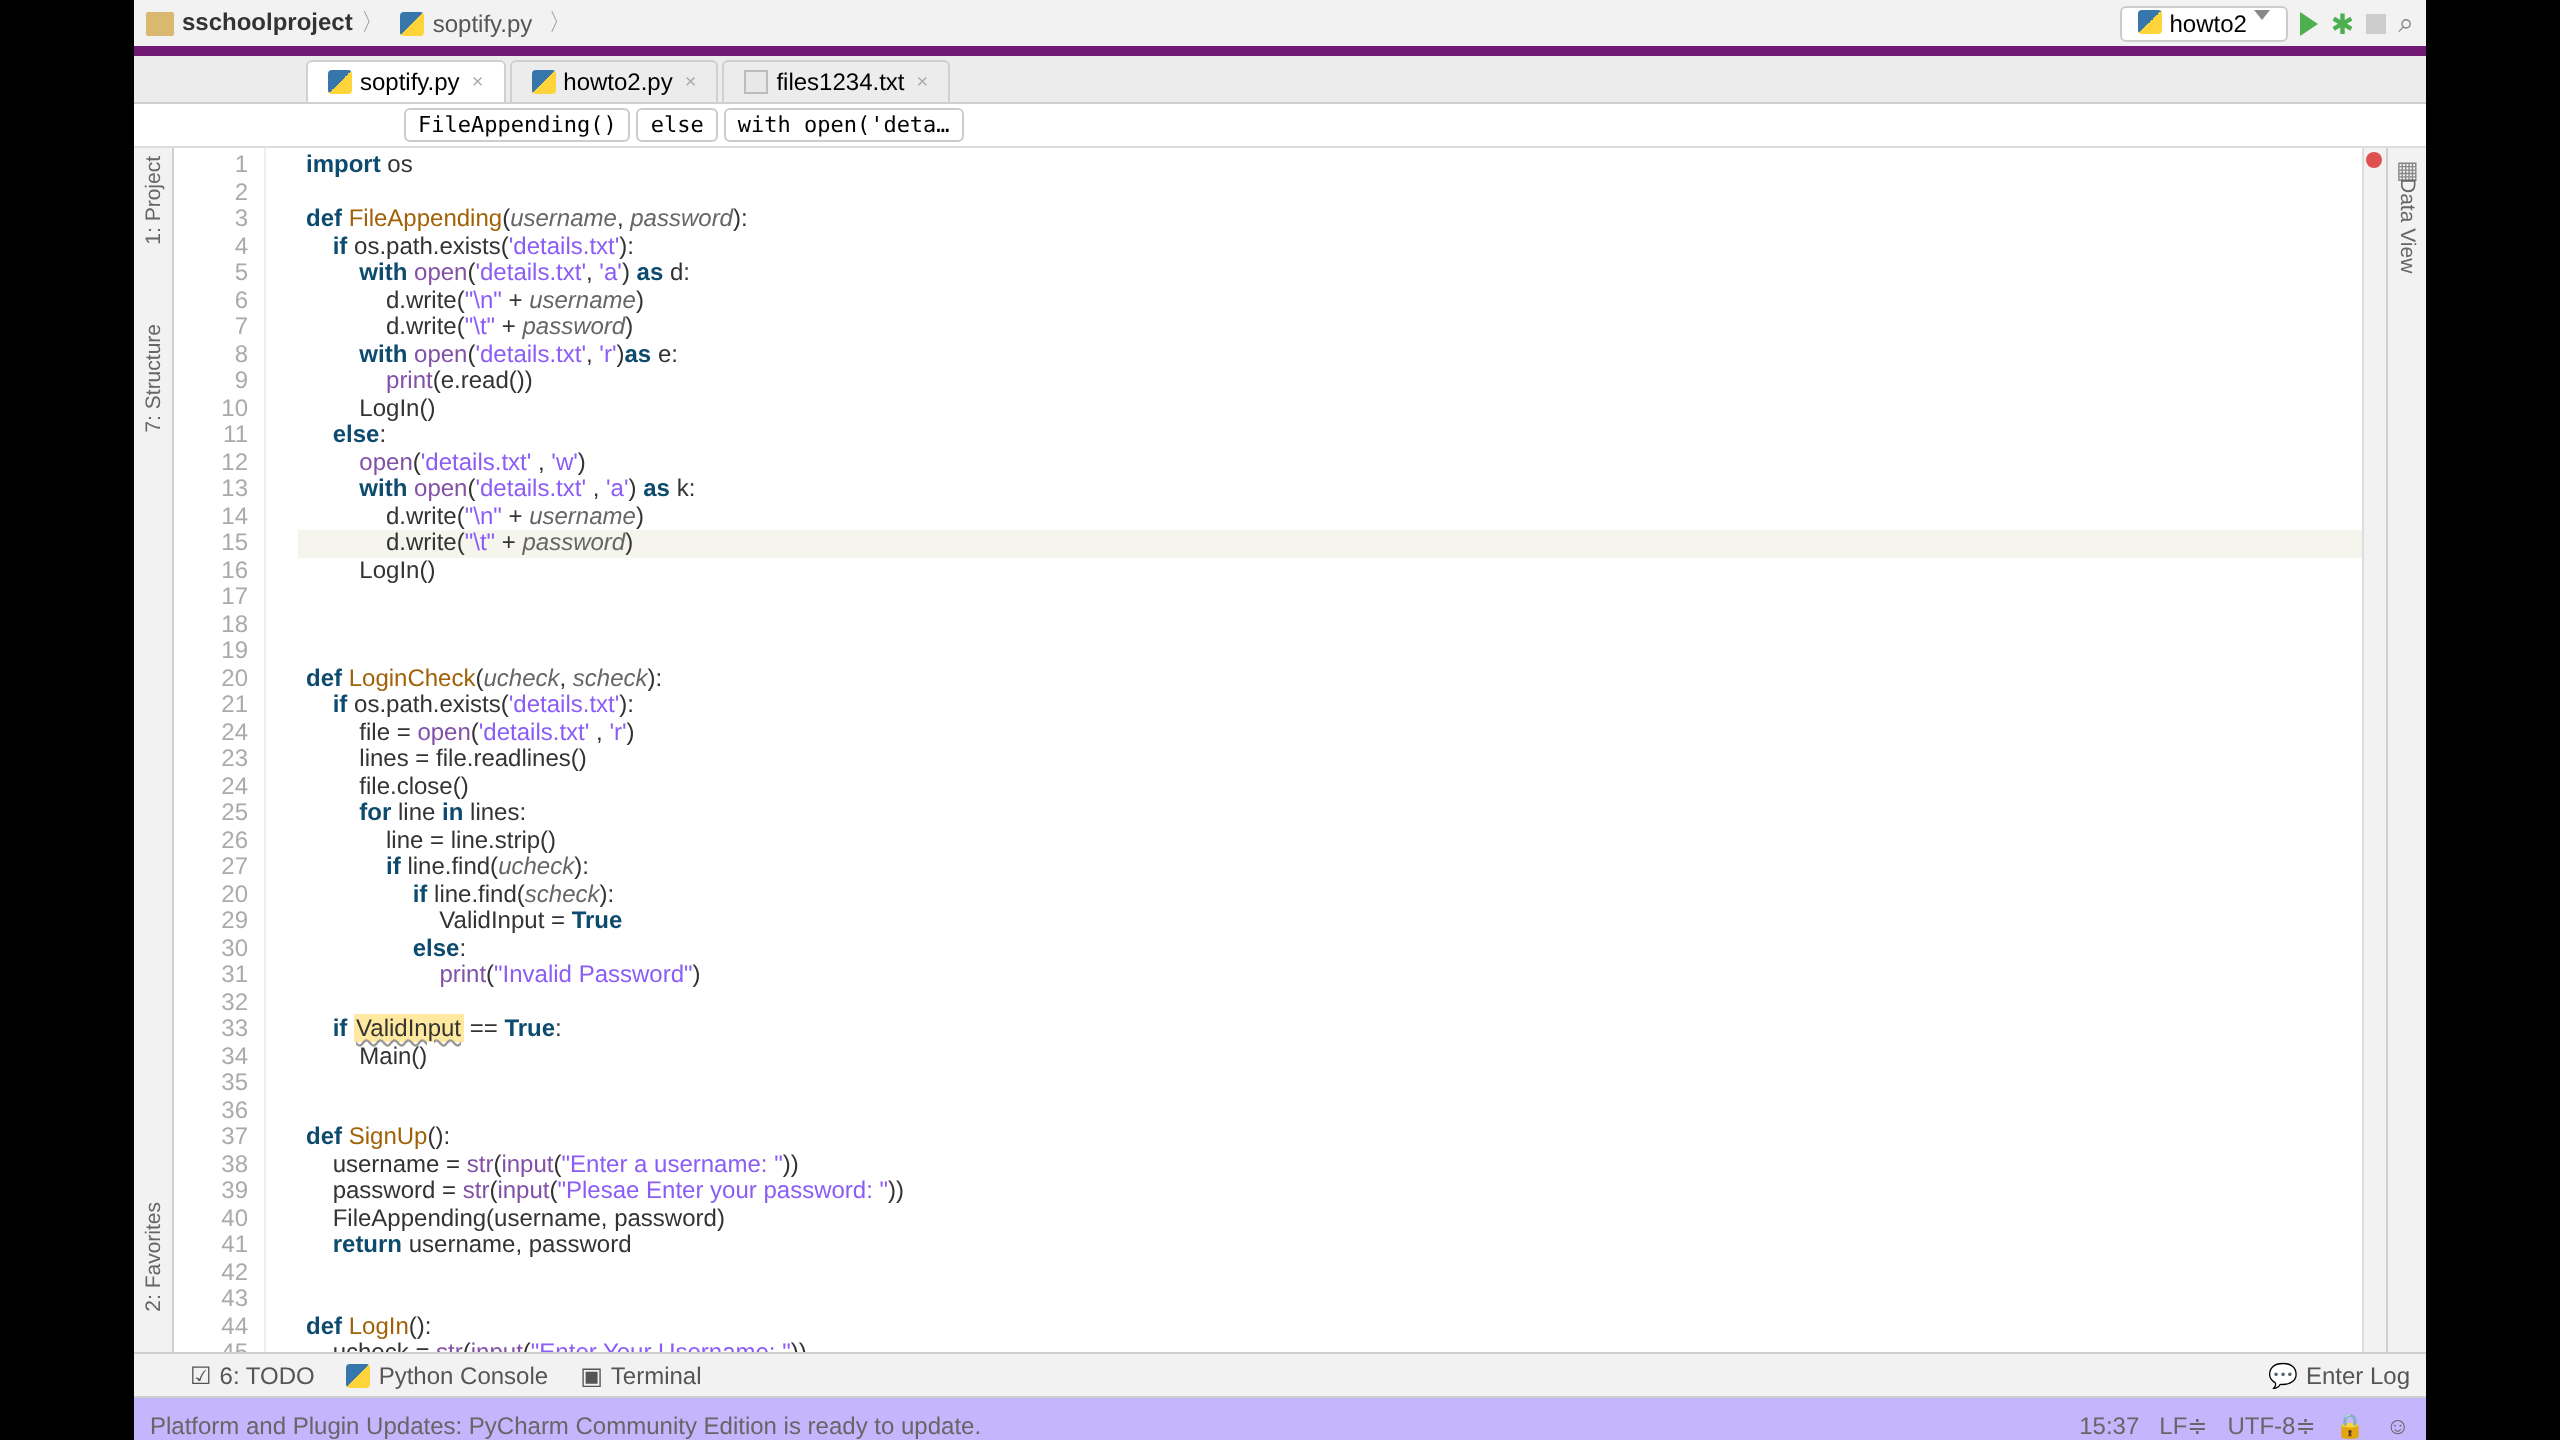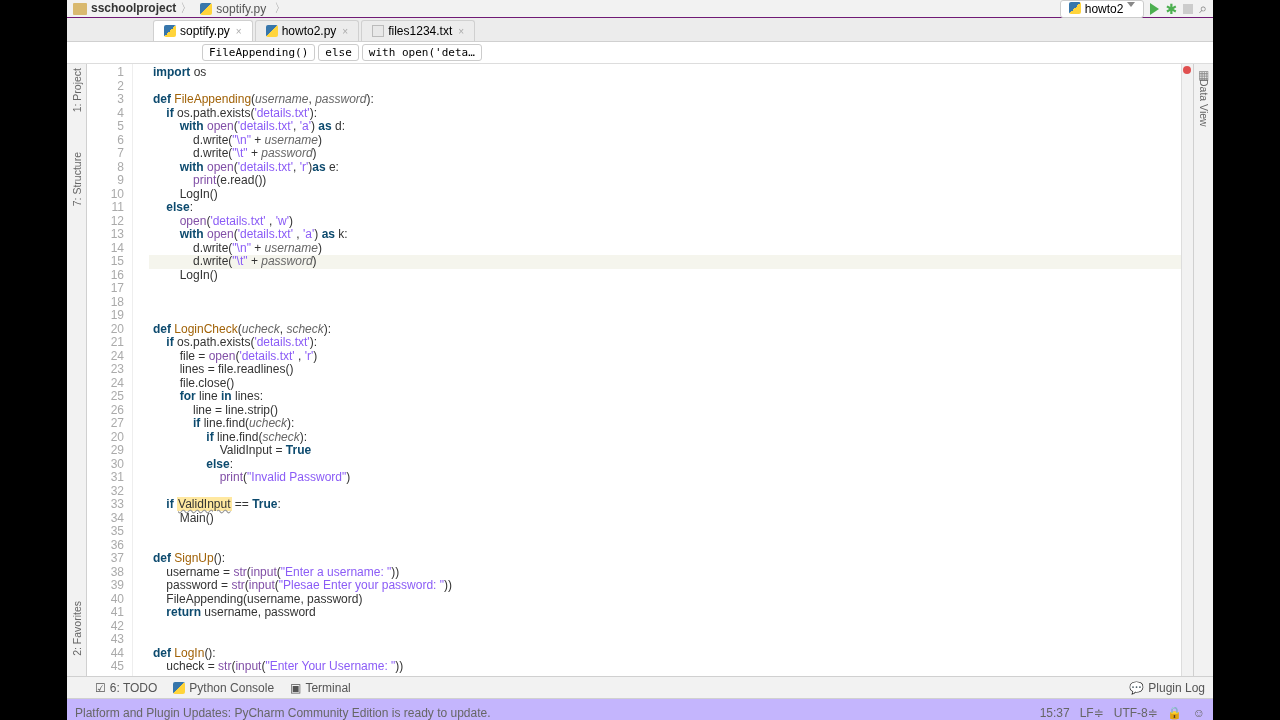--- a/index.html
+++ b/index.html
@@ -1,18 +1,18 @@
 <!DOCTYPE html>
 <html><head>
 <meta charset="utf-8">
 <style>
 *{margin:0;padding:0;box-sizing:border-box;font-family:'Segoe UI',Arial,sans-serif;font-size:12px}
 body{background:#000;display:flex;justify-content:center}
 .app{width:1146px;height:720px;background:#f2f2f2;display:flex;flex-direction:column}
-.navbar{height:18px;background:#f2f2f2;border-bottom:1px solid #701a75;display:flex;align-items:center;padding:0 6px;justify-content:space-between}
+.navbar{height:28px;background:#f2f2f2;border-bottom:5px solid #701a75;display:flex;align-items:center;padding:0 6px;justify-content:space-between}
 .nav-left{display:flex;align-items:center;gap:4px}
 .nav-right{display:flex;align-items:center;gap:6px}
 .folder-icon{width:14px;height:12px;background:#d9b96f;border-radius:1px;display:inline-block}
 .py-icon{width:12px;height:12px;display:inline-flex;align-items:center;justify-content:center;background:linear-gradient(135deg,#3776ab 50%,#ffd43b 50%);border-radius:2px}
 .txt-icon{width:12px;height:12px;background:#e8e8e8;border:1px solid #bbb;display:inline-block}
 .breadcrumb{color:#555}
 .breadcrumb b{font-weight:700;color:#333}
 .chev{color:#999;margin:0 4px}
 .run-select{background:#fff;border:1px solid #ccc;padding:1px 8px;border-radius:3px;display:flex;gap:4px}
 .tri-down{width:0;height:0;border-left:4px solid transparent;border-right:4px solid transparent;border-top:5px solid #888}
@@ -172,21 +172,21 @@
 
   <div class="bottom-tools">
     <div class="bt-left">
       <span class="bt-item">☑ <span>6: TODO</span></span>
       <span class="bt-item">
           <span class="py-icon"></span> 
           <span>Python Console</span>
         </span>
       <span class="bt-item">▣ <span>Terminal</span></span>
     </div>
-    <span class="bt-item">💬 <span>Plugin Log</span></span>
+    <span class="bt-item">💬 <span>Enter Log</span></span>
   </div>
 
   <div class="status">
     <span>Platform and Plugin Updates: PyCharm Community Edition is ready to update.</span>
     <span class="st-right">
       <span>15:37</span>
       <span>LF≑</span>
       <span>UTF-8≑</span>
       <span>🔒</span>
       <span>☺</span>

